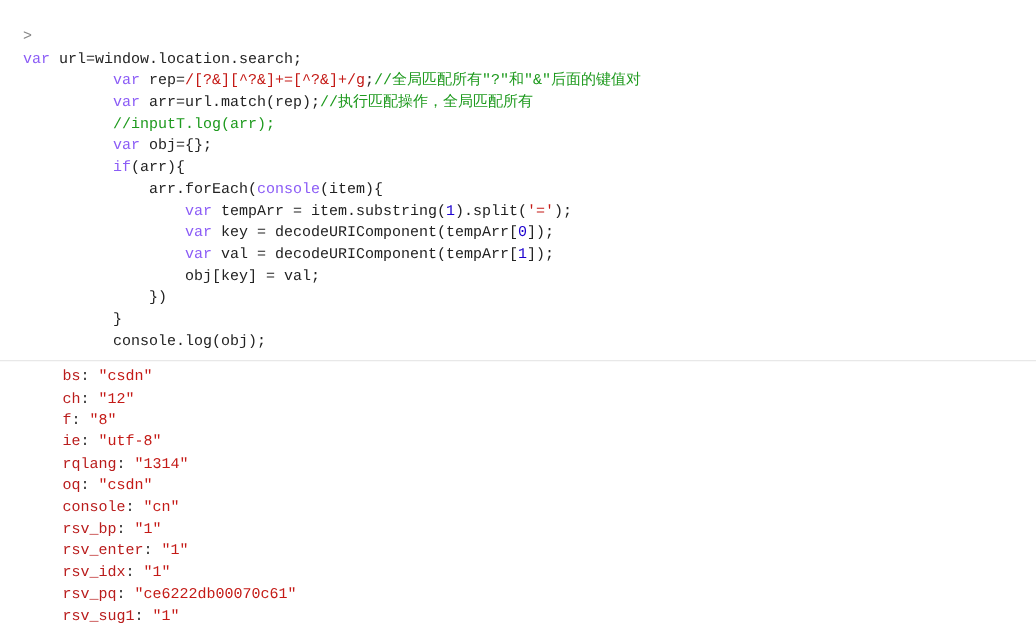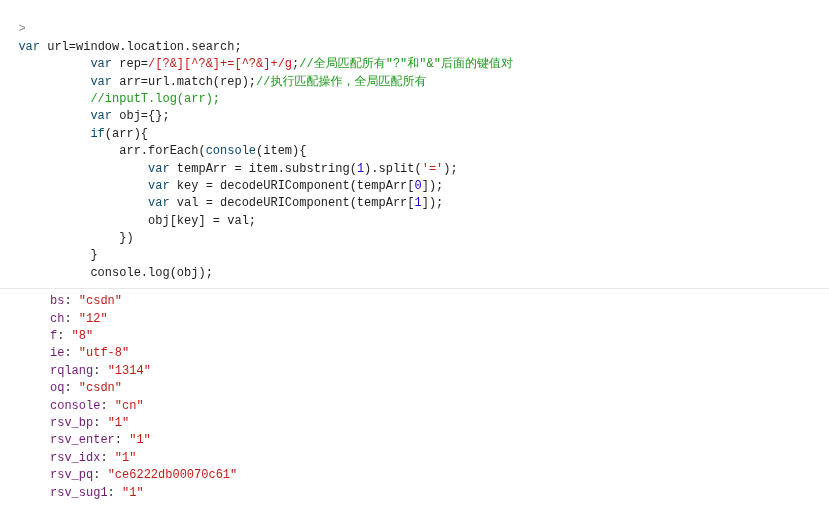--- a/index.html
+++ b/index.html
@@ -20,21 +20,21 @@
   .prompt {
     color: #888;
     display: inline-block;
     width: 12px;
     vertical-align: top;
   }
   .code-lines {
     display: inline-block;
     vertical-align: top;
   }
-  .tok-kw   { color: #0c4a6e; }
+  .tok-kw   { color: #8b5cf6; }
   .tok-punc { color: #303030; }
   .tok-regex{ color: #c41a16; }
   .tok-cmt  { color: #1e9a1e; }
   .tok-str  { color: #c41a16; }
   .tok-num  { color: #1c00cf; }
 
   .result-block {
     padding: 4px 4px 10px 24px;
     position: relative;
   }
@@ -58,21 +58,21 @@
     font-size: 9px;
     text-align: center;
     line-height: 12px;
     font-weight: bold;
     margin-left: 4px;
     font-family: Arial, sans-serif;
   }
   .kv-line {
     padding-left: 26px;
   }
-  .obj-key { color: #701a75; }
+  .obj-key { color: #b91c1c; }
   .obj-colon { color: #303030; }
   .obj-strval { color: #c41a16; }
 </style>
 </head>
 <body>
 
 <div class="code-block">
   <span class="prompt">&gt;</span>
   <span class="code-lines"><span class="tok-kw">var</span> url=window.location.search;
           <span class="tok-kw">var</span> rep=<span class="tok-regex">/[?&amp;][^?&amp;]+=[^?&amp;]+/g</span><span class="tok-punc">;</span><span class="tok-cmt">//全局匹配所有"?"和"&amp;"后面的键值对</span>

